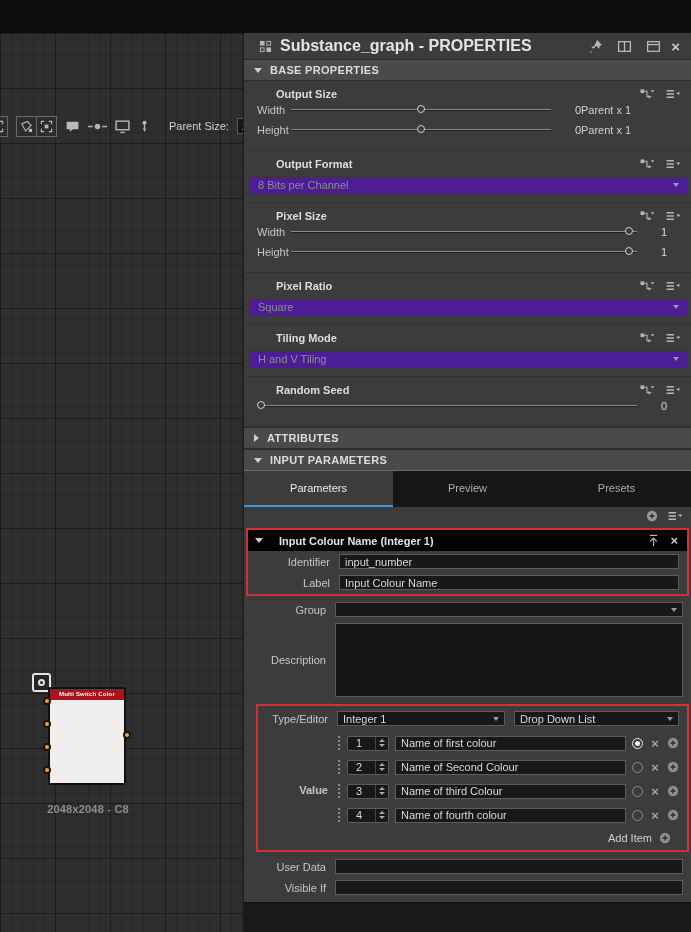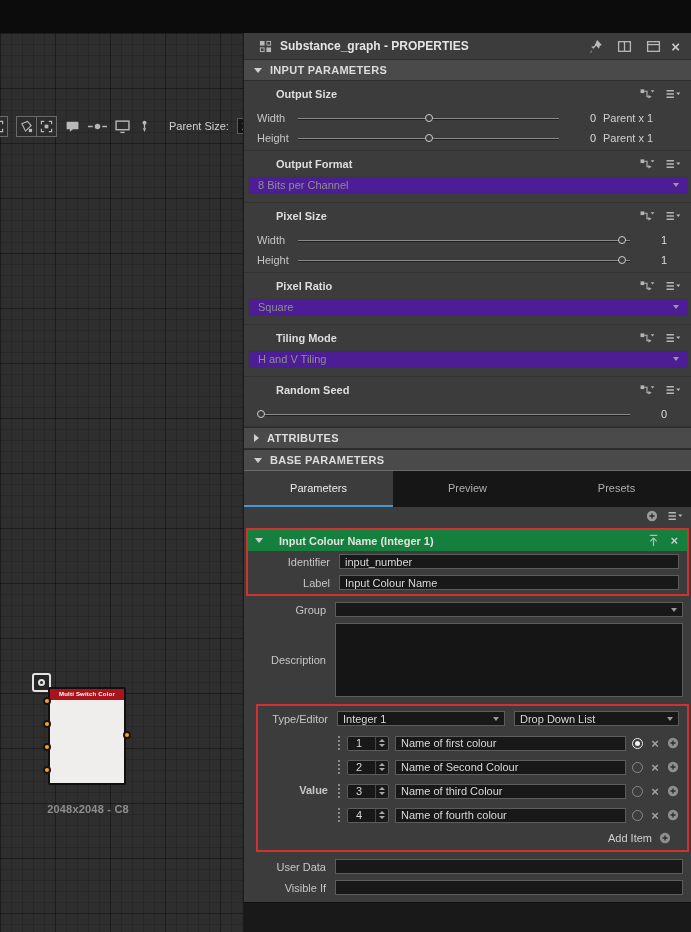--- a/index.html
+++ b/index.html
@@ -47,40 +47,40 @@
   .panel { position:absolute; top:33px; left:243px; width:448px; height:899px; background:#3c3c3c;
            border-left:1px solid #1c1c1c; display:flex; flex-direction:column; overflow:hidden; }
   .spacer { flex:1; }
   .ic { width:15px; height:15px; color:#b9b9b9; flex:none; }
   .ic.sm { width:13px; height:13px; }
   .ic.xs { width:12px; height:12px; }
   .close { color:#c9c9c9; font-size:15px; font-weight:bold; line-height:1; padding:0 2px; flex:none; }
   .close.sm { font-size:13px; }
 
   .phead { height:26px; display:flex; align-items:center; gap:8px; padding:0 9px; }
-  .ptitle { font-weight:bold; font-size:12px; color:#e4e4e4; }
+  .ptitle { font-weight:bold; font-size:16px; color:#e4e4e4; }
   .phead .ic { margin-left:6px; }
 
   .sechead { height:22px; background:#4a4a4a; display:flex; align-items:center; gap:8px; padding:0 10px;
              font-weight:bold; color:#dcdcdc; border-top:1px solid #2c2c2c; border-bottom:1px solid #2e2e2e; letter-spacing:.3px; }
   .sechead.inp { border-bottom:1px solid #6a6a6a; }
 
   .tri-d { width:0; height:0; border-left:4px solid transparent; border-right:4px solid transparent;
            border-top:5px solid #cfcfcf; display:inline-block; flex:none; }
   .tri-r { width:0; height:0; border-top:4px solid transparent; border-bottom:4px solid transparent;
            border-left:5px solid #cfcfcf; display:inline-block; flex:none; }
   .tri-d.dim { border-top-color:#9a9a9a; border-left-width:3.5px; border-right-width:3.5px; border-top-width:4.5px; }
 
   .group { padding:5px 0 6px; border-bottom:1px solid rgba(0,0,0,.15); }
   .gtitle { display:flex; align-items:center; padding:2px 10px 4px 13px; }
   .gname { font-weight:bold; color:#dedede; flex:1;margin-left:19px; }
   .gicon { color:#b5b5b5; margin-left:10px; flex:none; }
   .gi { width:16px; height:12px; display:block; }
 
-  .srow { display:flex; align-items:flex-end; height:20px; padding:0 0 0 13px; gap:7px; color:#c6c6c6; }
+  .srow { display:flex; align-items:flex-start; height:20px; padding:0 22px 0 13px; color:#c6c6c6; }
   .srow.px { padding-right:24px; }
   .srow.rs { padding-right:24px; }
   .slbl { width:34px; flex:none; }
   .slider { flex:1; position:relative; height:11px; }
   .track { position:absolute; left:0; right:0; top:5px; height:1px; background:#8a8a8a; box-shadow:0 1px 0 rgba(0,0,0,.45); }
   .knob { position:absolute; top:1px; width:8px; height:8px; border:1.5px solid #cfcfcf; border-radius:50%; background:#3c3c3c; }
   .sval { width:30px; text-align:right; color:#dcdcdc; flex:none; }
   .slink { width:88px; color:#d0d0d0; flex:none; }
 
   .ddl { margin:2px 3px 2px 4px; height:18px; background:#4c1d95; border:1px solid #393939; border-radius:2px;
@@ -89,21 +89,21 @@
   .tabs { display:flex; height:36px; background:#141414; }
   .tab { flex:1; display:flex; align-items:center; justify-content:center; color:#aeaeae;
          background:#161616; border-bottom:2px solid #161616; }
   .tab.active { background:#3c3c3c; color:#ececec; border-bottom-color:#4596d6; }
 
   .ptools { height:18px; display:flex; justify-content:flex-end; align-items:center; gap:9px; padding:0 8px; background:#3c3c3c; }
 
   .redbox { border:2px solid #d03232; margin:3px 2px 0 2px; }
   .redbox.box2 { margin:4px 2px 0 12px; padding:2px 0 0; }
 
-  .parhead { height:21px; background:#15803d; display:flex; align-items:center; gap:8px; padding:0 7px; }
+  .parhead { height:21px; background:#000000; display:flex; align-items:center; gap:8px; padding:0 7px; }
   .parname { font-weight:bold; color:#e2e2e2; margin-left:8px; }
 
   .frow { display:flex; align-items:center; gap:9px; padding:3px 8px; }
   .flabel { width:74px; text-align:right; color:#c6c6c6; flex:none; }
   .flabel.in2 { width:62px; }
   .field { flex:1; min-width:0; height:15px; background:#181818; border:1px solid #5c5c5c; border-radius:0;
            color:#d8d8d8; display:flex; align-items:center; padding:0 5px; overflow:hidden; white-space:nowrap; }
   .field.combo { justify-content:space-between; }
   .field.type { flex:0 0 168px; }
   .field.textarea { height:74px; align-items:flex-start; background:#151515; }
@@ -265,21 +265,21 @@
         <use href="#i-cols"></use>
       </svg>
     <svg class="ic">
         <use href="#i-win"></use>
       </svg>
     <span class="close">×</span>
   </div>
 
   <div class="sechead">
     <i class="tri-d"></i>
-    <span>INPUT PARAMETERS</span>
+    <span>BASE PROPERTIES</span>
   </div>
 
   <div class="group">
     <div class="gtitle">
       <span class="gname">Output Size</span>
       <span class="gicon">
           <svg class="gi">
             <use href="#i-fx"></use>
           </svg>
         </span>
@@ -424,21 +424,21 @@
     </div>
   </div>
 
   <div class="sechead">
     <i class="tri-r"></i>
     <span>ATTRIBUTES</span>
   </div>
 
   <div class="sechead inp">
     <i class="tri-d"></i>
-    <span>BASE PARAMETERS</span>
+    <span>INPUT PARAMETERS</span>
   </div>
 
   <div class="tabs">
     <div class="tab active">Parameters</div>
     <div class="tab">Preview</div>
     <div class="tab">Presets</div>
   </div>
 
   <div class="ptools">
     <svg class="ic xs" style="color:#9a9a9a">

